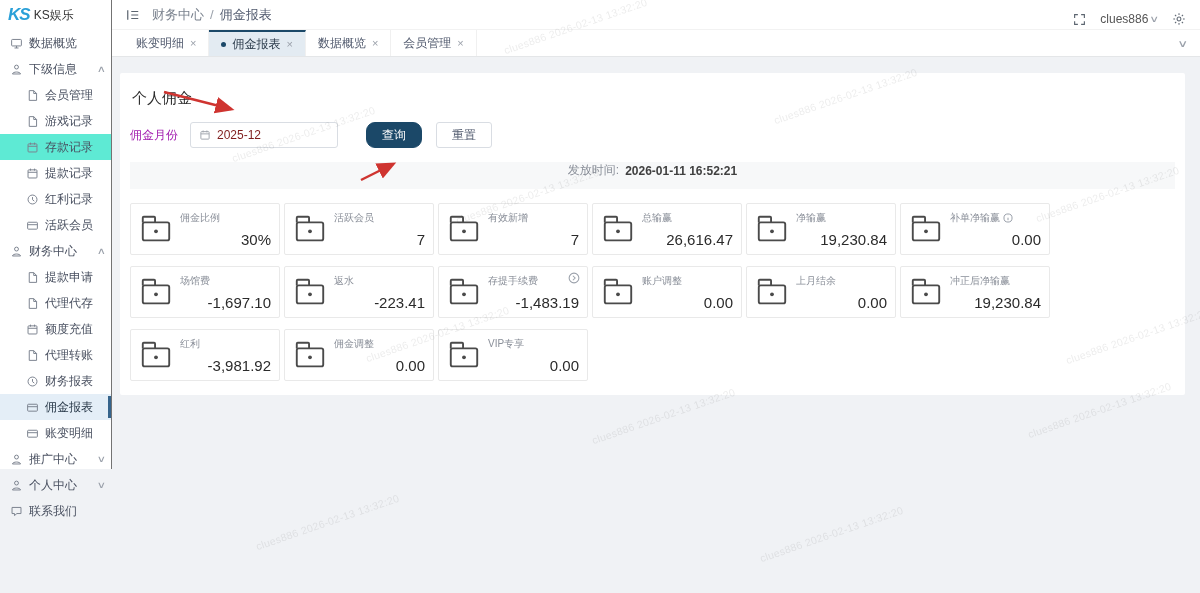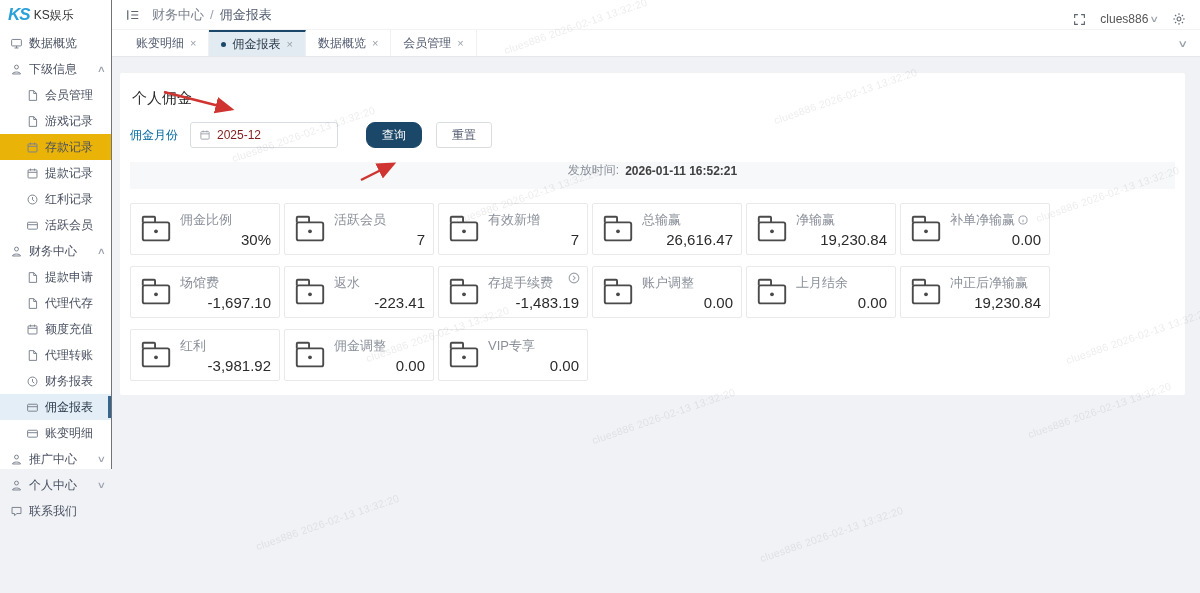--- a/index.html
+++ b/index.html
@@ -11,21 +11,21 @@
   .logo-row { height:30px; display:flex; align-items:center; padding-left:8px; gap:4px; }
   .logo-mark { color:#2aa0d8; font-weight:bold; font-style:italic; font-size:17px; letter-spacing:-1px; }
   .logo-text { font-size:12px; color:#333; }
   .side-item { height:26px; display:flex; align-items:center; gap:6px; padding-left:10px; padding-right:6px; font-size:12px; color:#495060; cursor:pointer; position:relative; }
   .side-item.lvl1 { padding-left:26px; }
   .side-item .s-icon { width:13px; height:13px; color:#7a828e; flex:0 0 13px; display:inline-flex; }
   .side-item .s-icon svg { width:13px; height:13px; }
   .side-item .s-caret { margin-left:auto; color:#9aa0aa; font-size:9px; transform:scaleX(1.4); }
   .side-item.active { background:#e4eef7; color:#2a3a4a; }
   .side-item.active::after { content:""; position:absolute; right:0; top:2px; bottom:2px; width:3px; background:#35648c; }
-  .side-item.hover { background:#eab308;font-family:Liberation Mono, monospace; }
+  .side-item.hover { background:#5eead4;font-family:Liberation Mono, monospace; }
 
   
   .main { flex:1; display:flex; flex-direction:column; min-width:0; }
   .topbar { height:30px; background:#fff; display:flex; align-items:center; padding:0 14px; font-size:13px; color:#515a6e; border-bottom:1px solid #f2f2f2; }
   .fold-icon { color:#5c6570; margin-right:12px; display:inline-flex; }
   .crumb-sep { margin:0 6px; color:#9aa0aa; }
   .crumb.current { color:#515a6e; }
   .crumb.first { color:#7a828e; }
   .top-right { margin-left:auto; display:flex; align-items:center; gap:14px; color:#5c6570;margin-top:9px; }
   .username { font-size:12px; color:#555; display:flex; align-items:center; gap:3px; }
@@ -38,36 +38,36 @@
   .tab .tab-close { color:#9aa0aa; font-size:11px; }
   .tab.active { background:#e3ebf2; border-top:2px solid #1b4868; color:#2a3a4a; }
   .tab .tab-dot { width:5px; height:5px; border-radius:50%; background:#1b4868; }
   .tabbar-caret { margin-left:auto; margin-right:14px; align-self:center; color:#9aa0aa; font-size:10px; transform:scaleX(1.5); }
 
   
   .content { flex:1; background:#f0f2f5; padding:16px 15px 0 8px; }
   .panel { background:#fff; border-radius:2px; padding:12px 10px 14px 10px; min-height:302px; }
   .panel-title { font-size:15px; color:#2b2b2b; font-weight:500; margin:4px 0 14px 2px; }
   .filter-row { display:flex; align-items:center; gap:10px; margin-bottom:14px; }
-  .filter-label { font-size:12px; color:#0369a1; margin-right:2px; }
+  .filter-label { font-size:12px; color:#a21caf; margin-right:2px; }
   .date-input { width:148px; height:26px; border:1px solid #d9dde3; border-radius:3px; display:flex; align-items:center; padding:0 8px; gap:6px; font-size:12px; color:#7f1d1d; background:#fff; }
   .date-input .cal-ic { color:#a0a6ae; display:inline-flex; }
   .btn { height:26px; padding:0 15px; border-radius:3px; font-size:12px; border:1px solid #d9dde3; background:#fff; color:#515a6e; cursor:pointer; margin-left:4px; font-family:inherit; }
   .btn.primary { background:#1b4868; border-color:#1b4868; color:#fff; margin-left:18px;border-radius:9px; }
 
   .status-bar { background:#f7f8f9; height:27px; display:flex; align-items:center; padding:0 10px; gap:44px; font-size:12px; margin-bottom:14px;flex-direction:column; }
   .status-pair { display:flex; gap:6px; align-items:center; }
   .status-pair .s-label { color:#8a8f99; }
   .status-pair .s-value { color:#404040; font-weight:bold; }
 
   .cards { display:grid; grid-template-columns:repeat(6,150px); gap:11px 4px; }
   .card { position:relative; height:52px; background:#fff; border:1px solid #e9e9e9; border-radius:2px; padding:7px 8px 6px 8px; display:flex; gap:7px; }
   .card .c-icon { color:#4a4a4a; flex:0 0 34px; margin-top:2px; }
   .card .c-right { flex:1; display:flex; flex-direction:column; justify-content:space-between; min-width:0; }
-  .card .c-label { font-size:13px; color:#8a8f99; white-space:nowrap; display:flex; align-items:center; gap:3px; }
+  .card .c-label { font-size:10px; color:#8a8f99; white-space:nowrap; display:flex; align-items:center; gap:3px; }
   .card .c-value { font-size:15px; color:#2b2b2b; text-align:right; white-space:nowrap; }
   .card .c-corner { position:absolute; top:5px; right:7px; color:#9aa0aa; display:inline-flex; }
   .mini-ic { display:inline-flex; color:#9aa0aa; }
 
   
   .annot-overlay { position:absolute; inset:0; width:1200px; height:593px; pointer-events:none; z-index:40; }
   .watermark { position:absolute; font-size:10.5px; color:rgba(40,40,40,0.09); white-space:nowrap; transform:rotate(-19deg); pointer-events:none; z-index:30; letter-spacing:0.3px; }
 </style>
 </head>
 <body>

